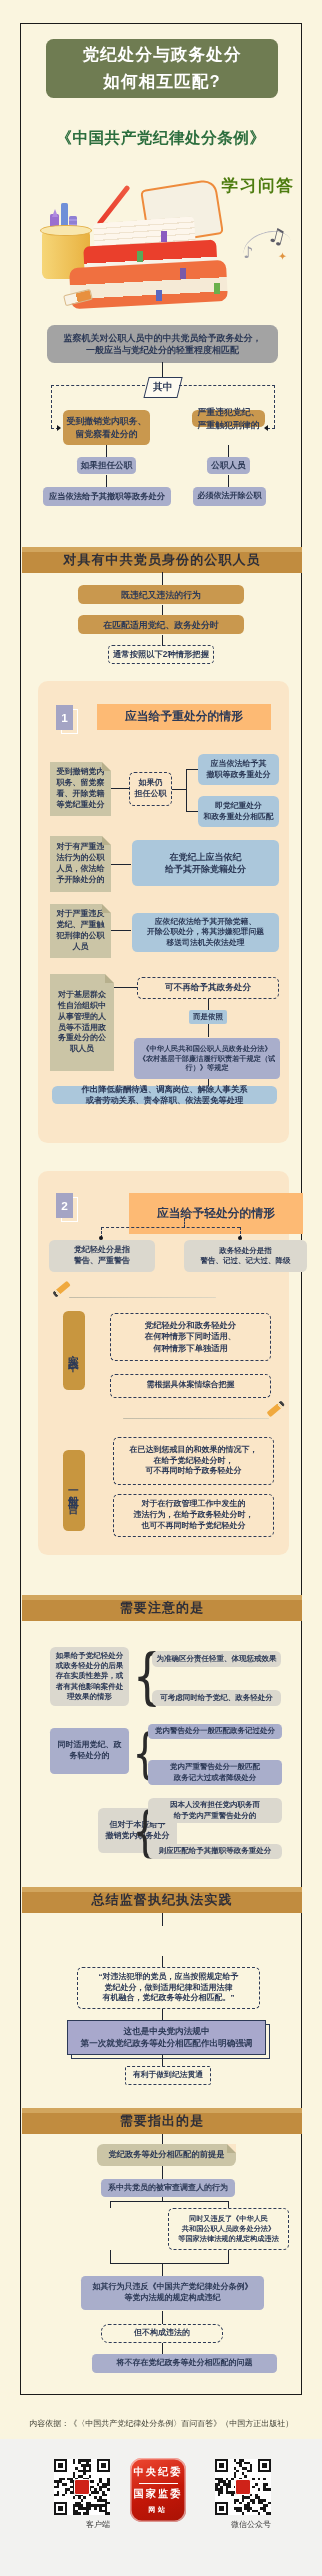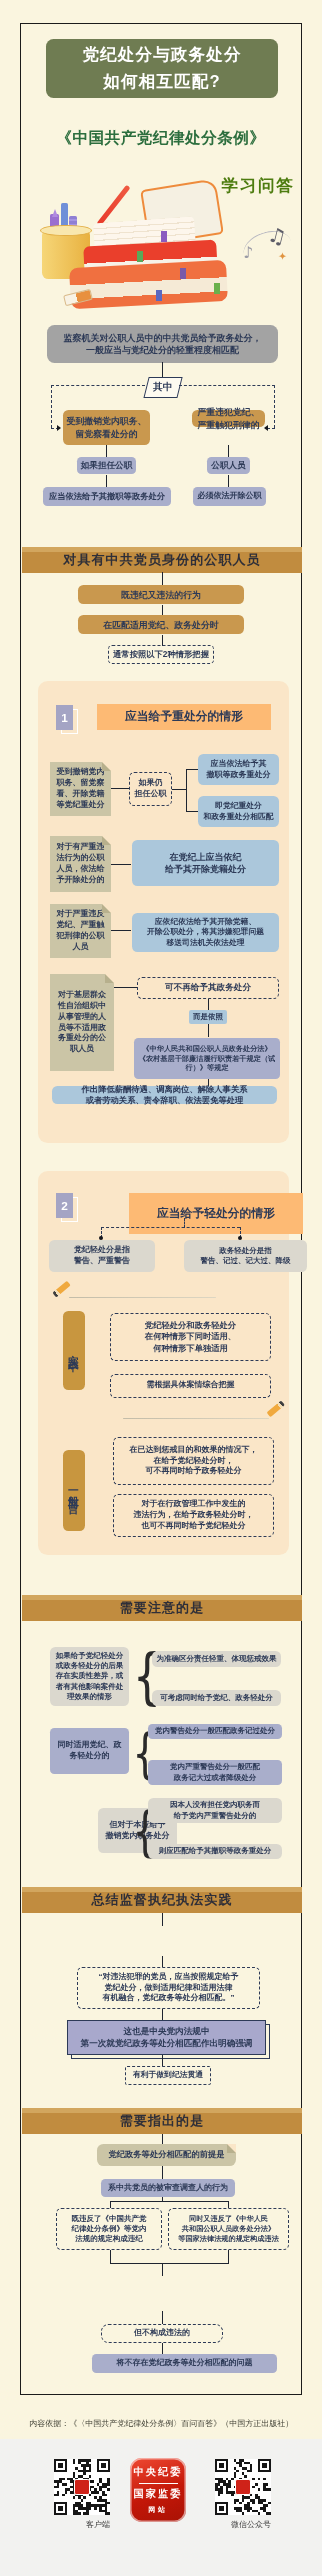--- a/index.html
+++ b/index.html
@@ -254,30 +254,29 @@
 
   <div class="bx banner" style="top:2108px;">需要指出的是</div>
   <div class="vline" style="left:162px;top:2134px;height:10.7px;"></div>
   <div class="bx khaki" style="left:97px;top:2144px;width:139px;height:21.5px;border-radius:6.4px;font-size:8.3px;">党纪政务等处分相匹配的前提是</div>
   <div class="vline" style="left:162px;top:2166px;height:13px;"></div>
   <div class="bx lav" style="left:101px;top:2179px;width:134px;height:18px;">系中共党员的被审查调查人的行为</div>
   <div class="vline" style="left:162px;top:2197px;height:4.8px;"></div>
   <div class="hline" style="left:110px;top:2201px;width:119px;"></div>
   <div class="vline" style="left:110px;top:2201px;height:7px;"></div>
   <div class="vline" style="left:228px;top:2201px;height:7px;"></div>
-  <div class="bx dashb" style="left:56px;top:2208px;width:106px;height:42px;font-size:7.5px;">既违反了《中国共产党
-纪律处分条例》等党内
-法规的规定构成违纪</div>
   <div class="bx dashb" style="left:168px;top:2208px;width:121px;height:42px;font-size:7.2px;">同时又违反了《中华人民
 共和国公职人员政务处分法》
 等国家法律法规的规定构成违法</div>
   <div class="vline" style="left:110px;top:2250px;height:13px;"></div>
   <div class="vline" style="left:228px;top:2250px;height:13px;"></div>
   <div class="hline" style="left:110px;top:2263px;width:119px;"></div>
   <div class="vline" style="left:162px;top:2263px;height:13.4px;"></div>
+  <div class="bx lav" style="left:81px;top:2276px;width:183px;height:34px;">如其行为只违反《中国共产党纪律处分条例》
+等党内法规的规定构成违纪</div>
   <div class="vline" style="left:162px;top:2311px;height:13px;"></div>
   <div class="bx dashb" style="left:101px;top:2324px;width:122px;height:19.3px;border-radius:7.5px;">但不构成违法的</div>
   <div class="vline" style="left:162px;top:2343px;height:10.7px;"></div>
   <div class="bx lav" style="left:92px;top:2354px;width:185px;height:19.3px;">将不存在党纪政务等处分相匹配的问题</div>
 
   <div class="citation" style="left:10.7px;top:2418px;">内容依据：《〈中国共产党纪律处分条例〉百问百答》（中国方正出版社）</div>
 
   <div class="abs footer"></div>
   <div class="qr" style="left:54px;top:2459px;">
       <div></div>

